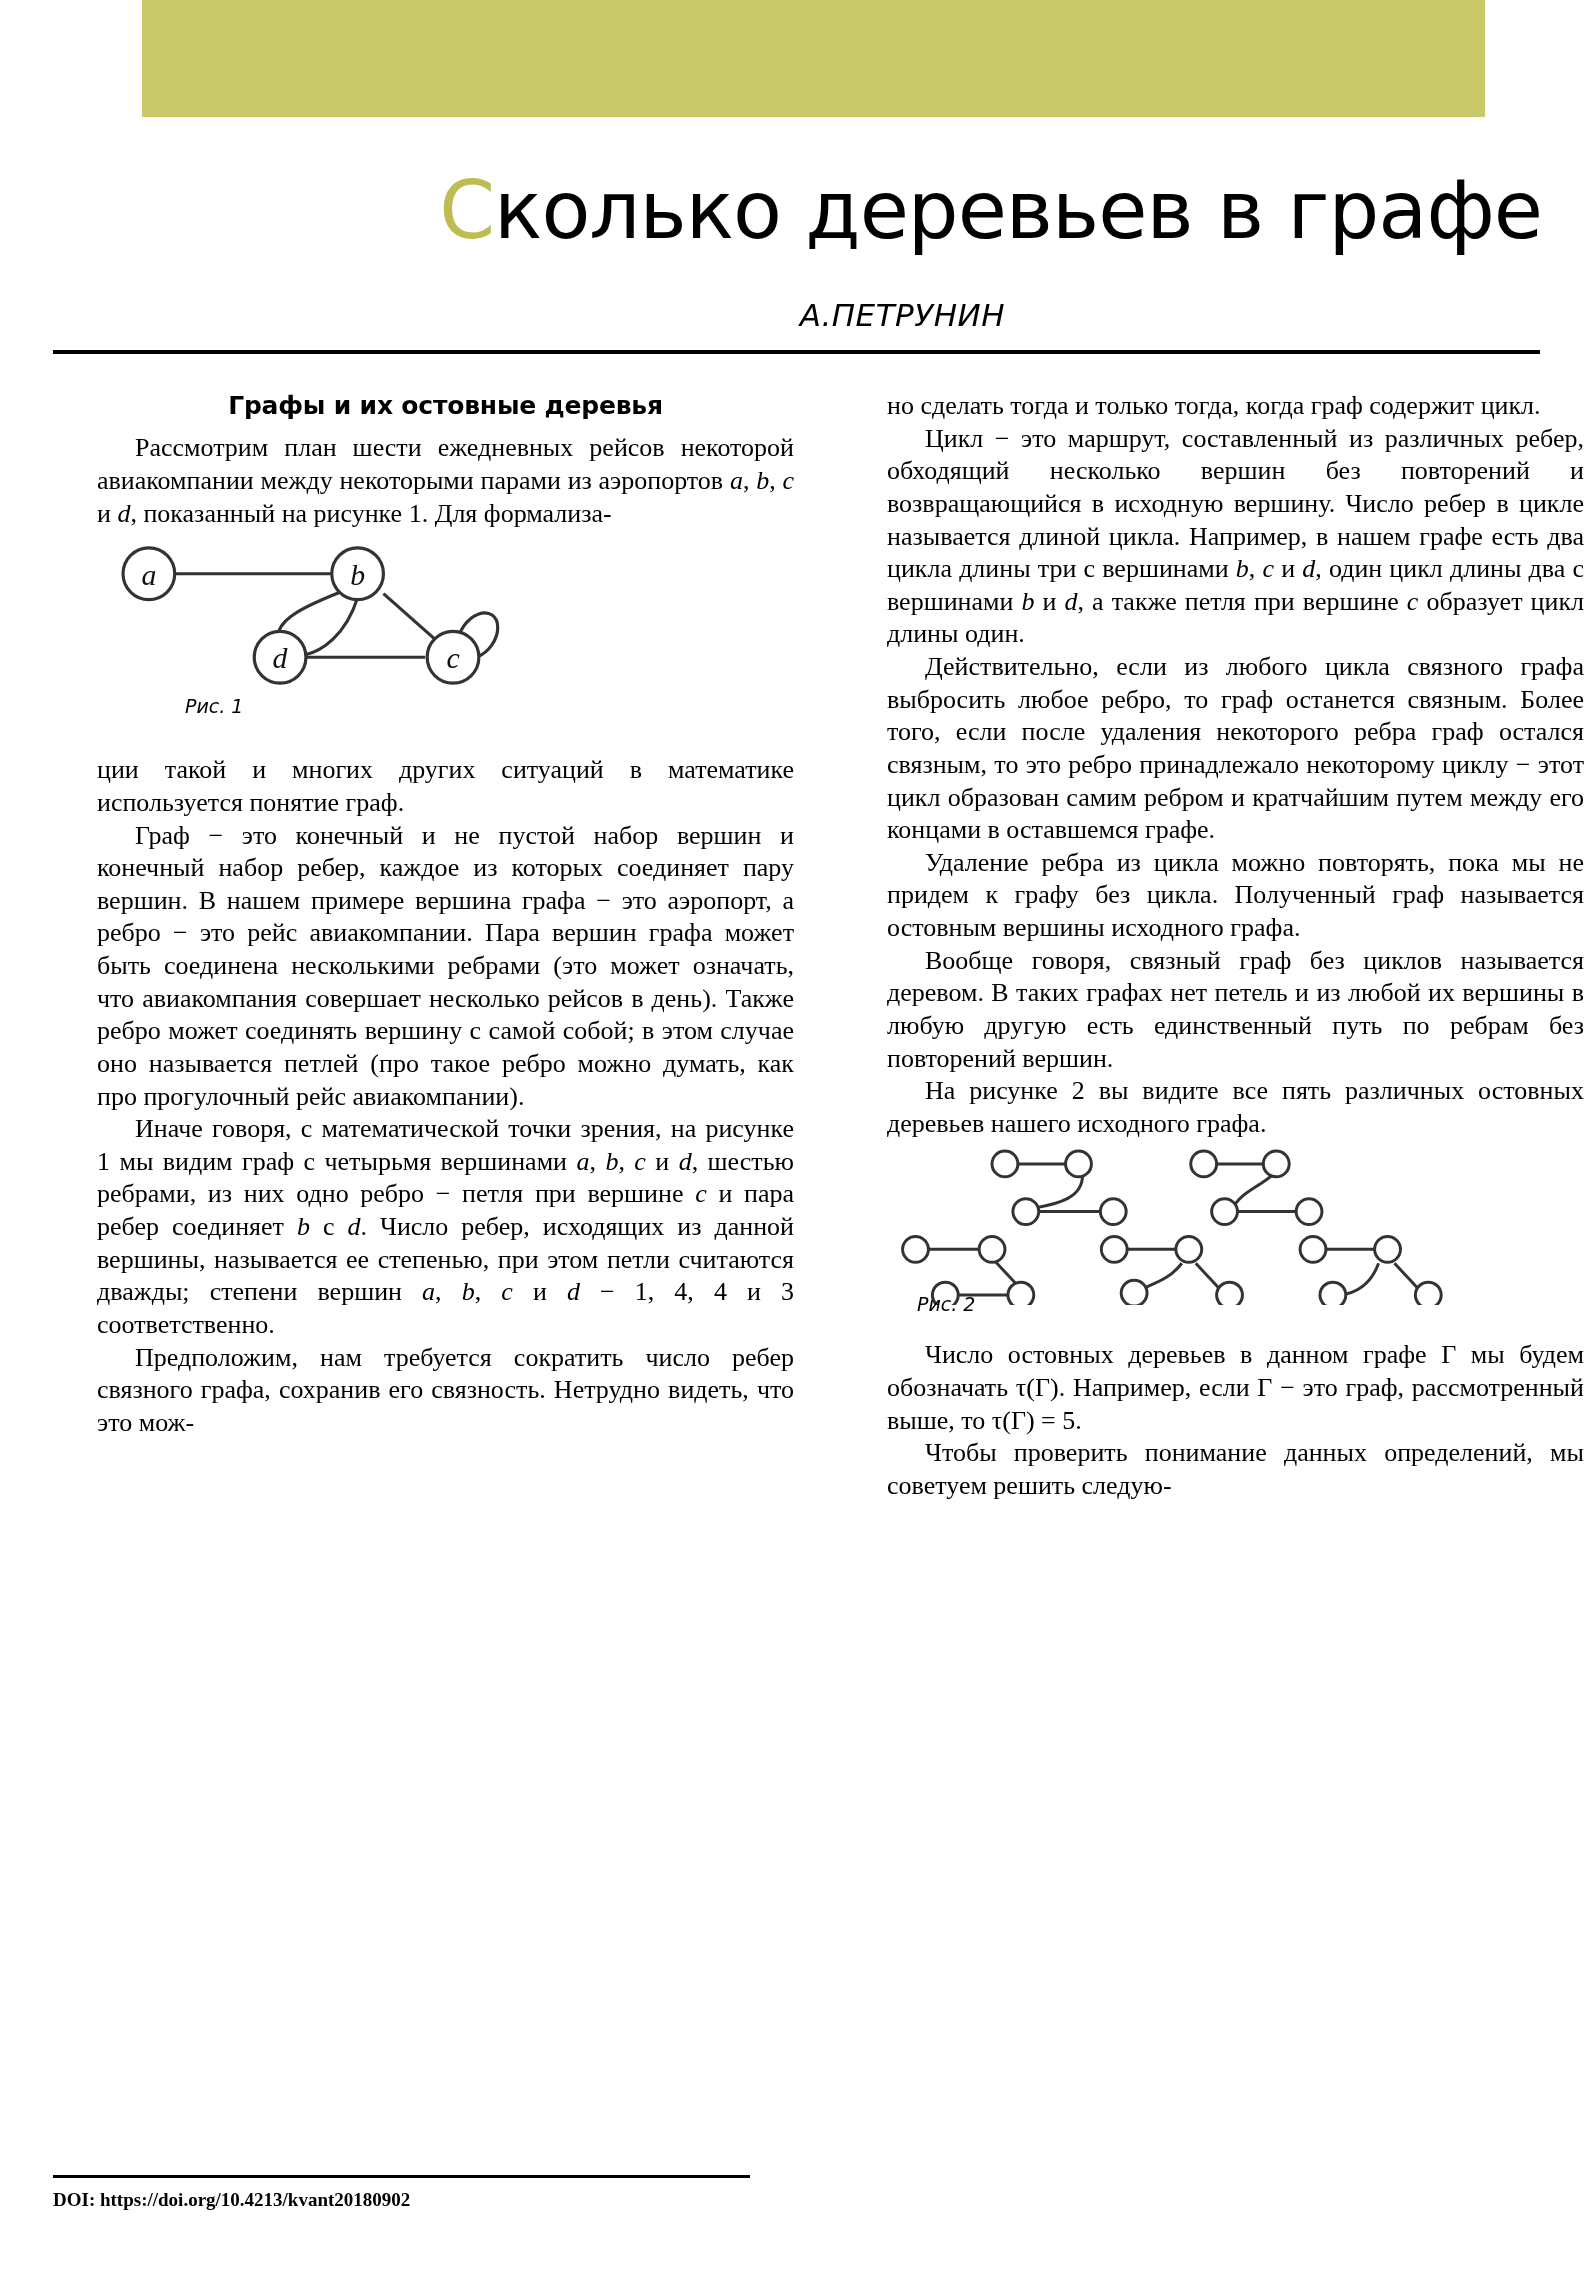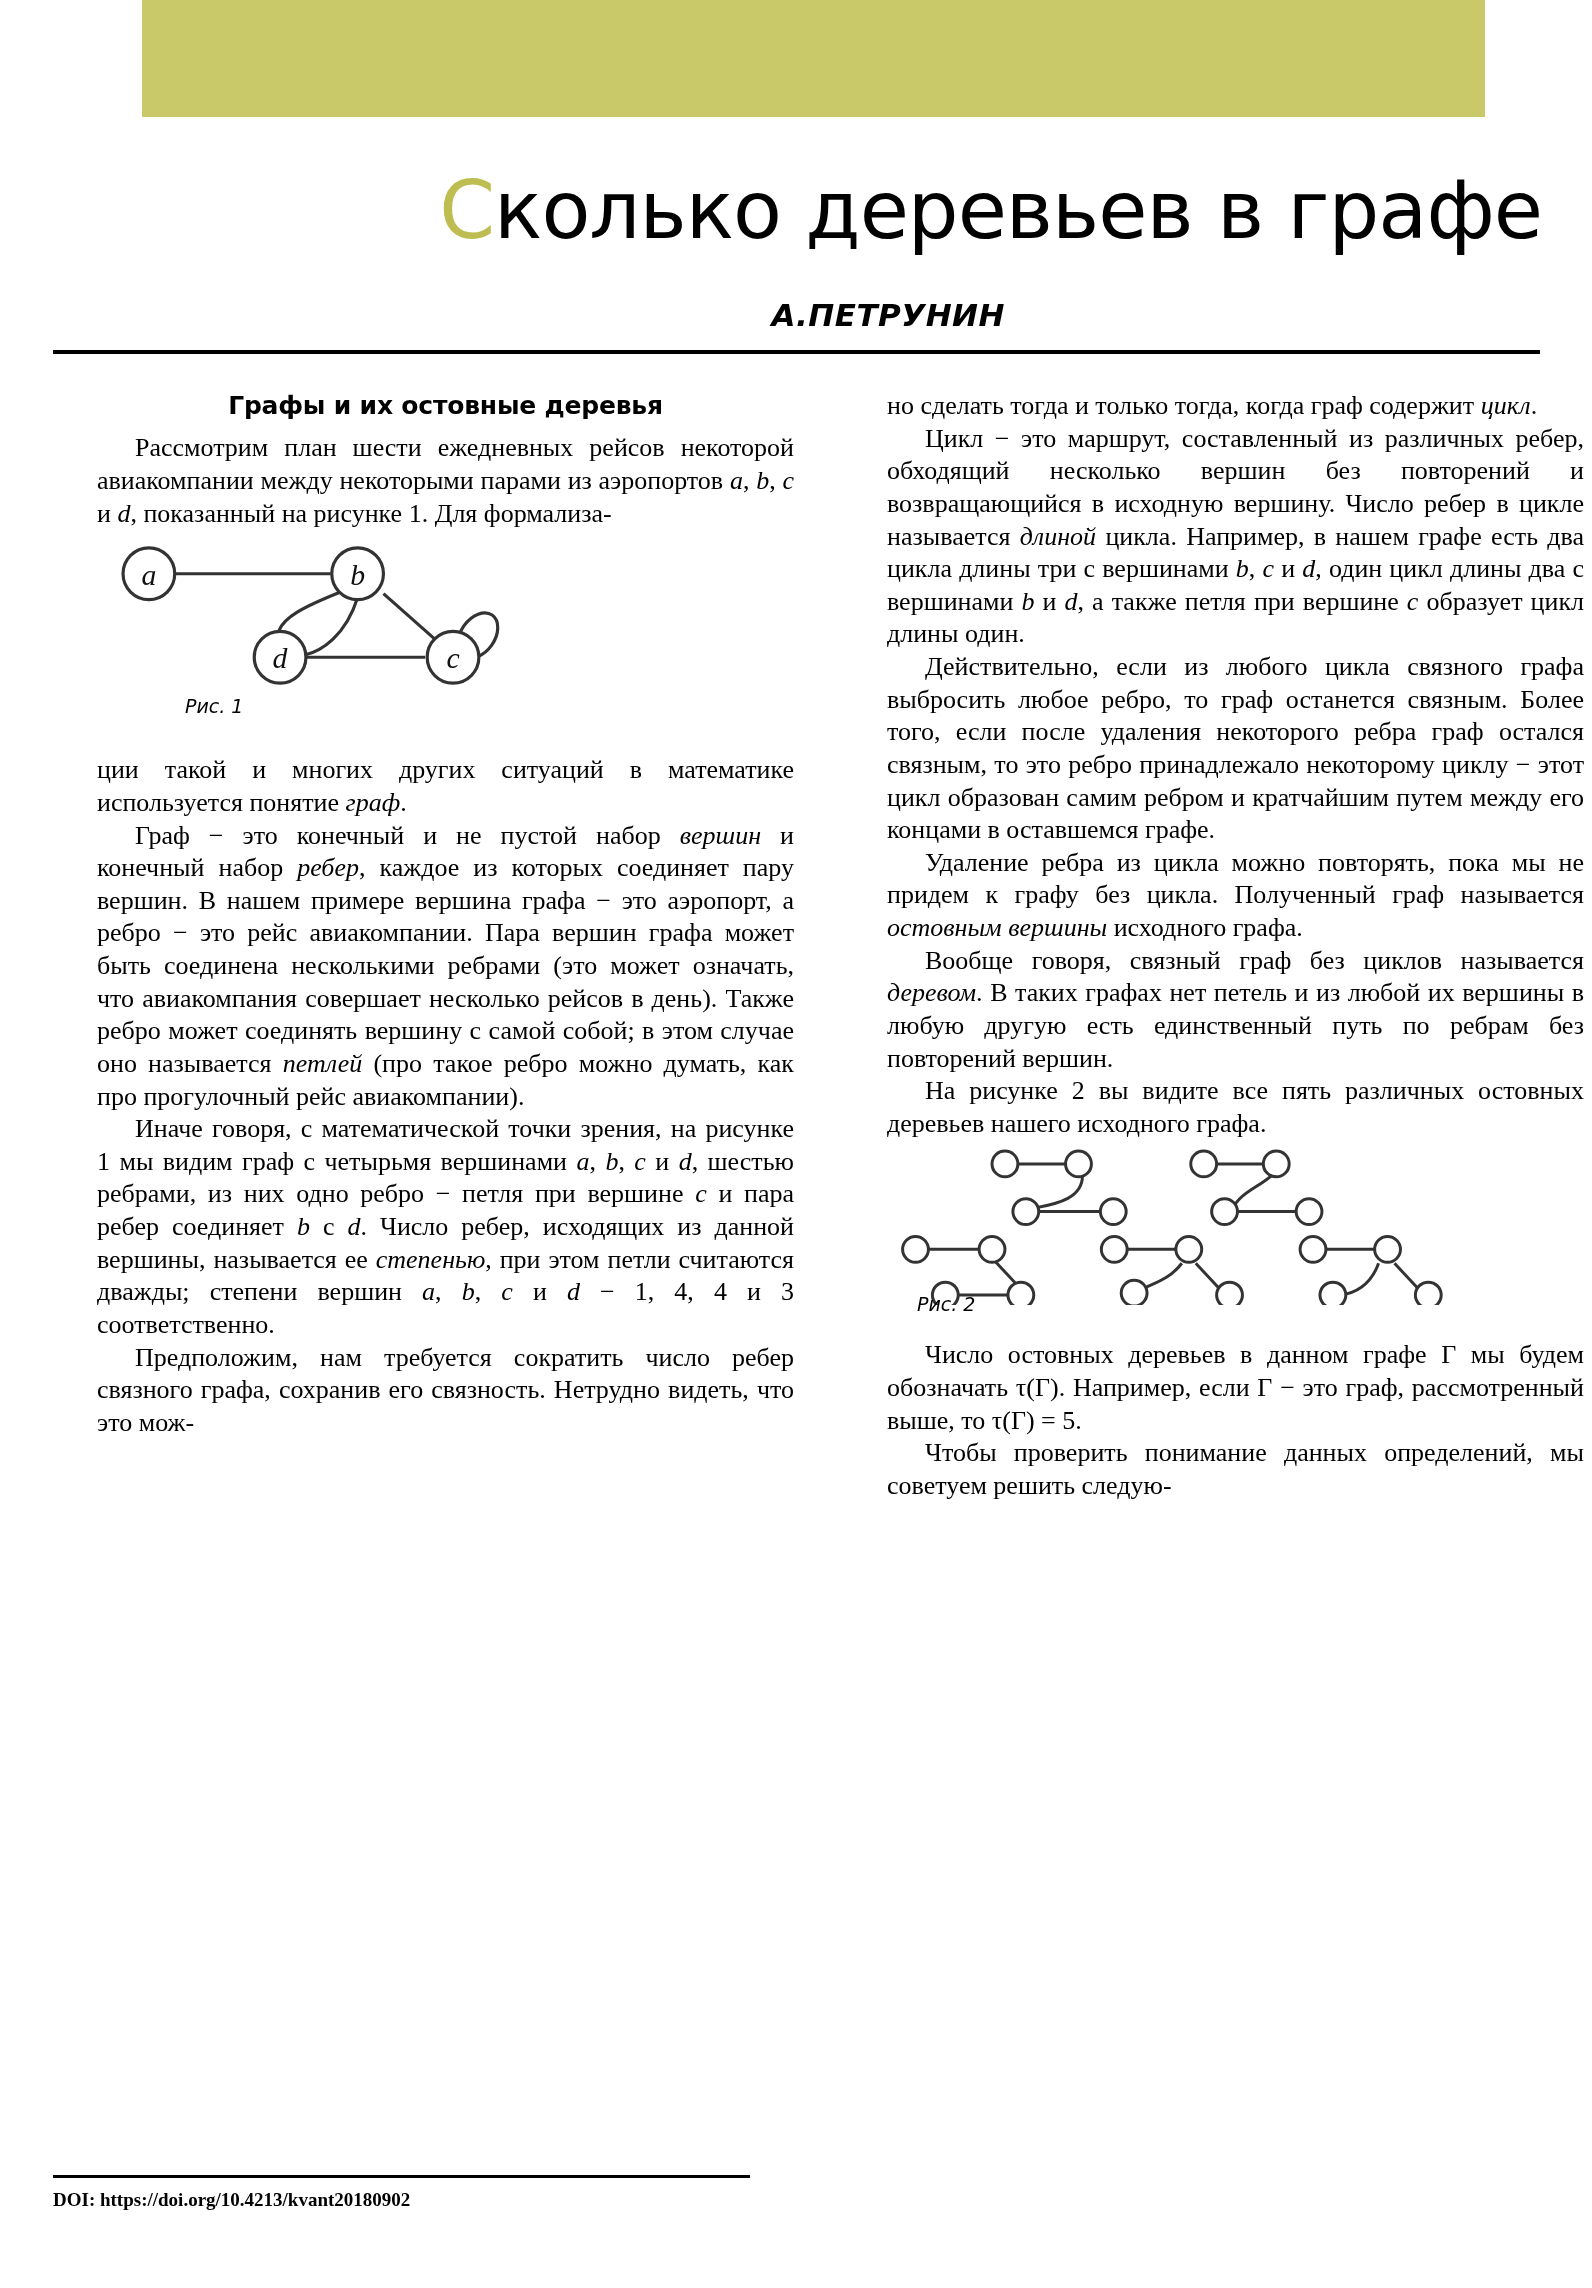--- a/index.html
+++ b/index.html
@@ -44,21 +44,21 @@
   }
 
   .byline {
     position: absolute;
     left: 0px;
     top: 297px;
     width: 1005px;
     text-align: right;
     font-family: "DejaVu Sans", "Liberation Sans", sans-serif;
     font-style: italic;
-    font-weight: bold;
+    font-weight: normal;
     font-size: 31px;
     letter-spacing: 0.5px;
   }
 
   .rule-top {
     position: absolute;
     left: 53px;
     top: 350px;
     width: 1487px;
     height: 4px;
@@ -88,21 +88,21 @@
     letter-spacing: -0.2px;
   }
 
   p.para {
     margin: 0;
     text-indent: 38px;
     text-align: justify;
   }
   p.para.noind { text-indent: 0; }
 
-  .it { font-style: italic; }
+  .it { }
   .mi { font-style: italic; font-family: "Liberation Serif", serif; }
 
   
   .fig-block { margin: 6px 0 4px 0; position: relative; }
   .fig-cap {
     font-family: "DejaVu Sans", "Liberation Sans", sans-serif;
     font-style: italic;
     font-size: 19px;
     position: absolute;
   }

